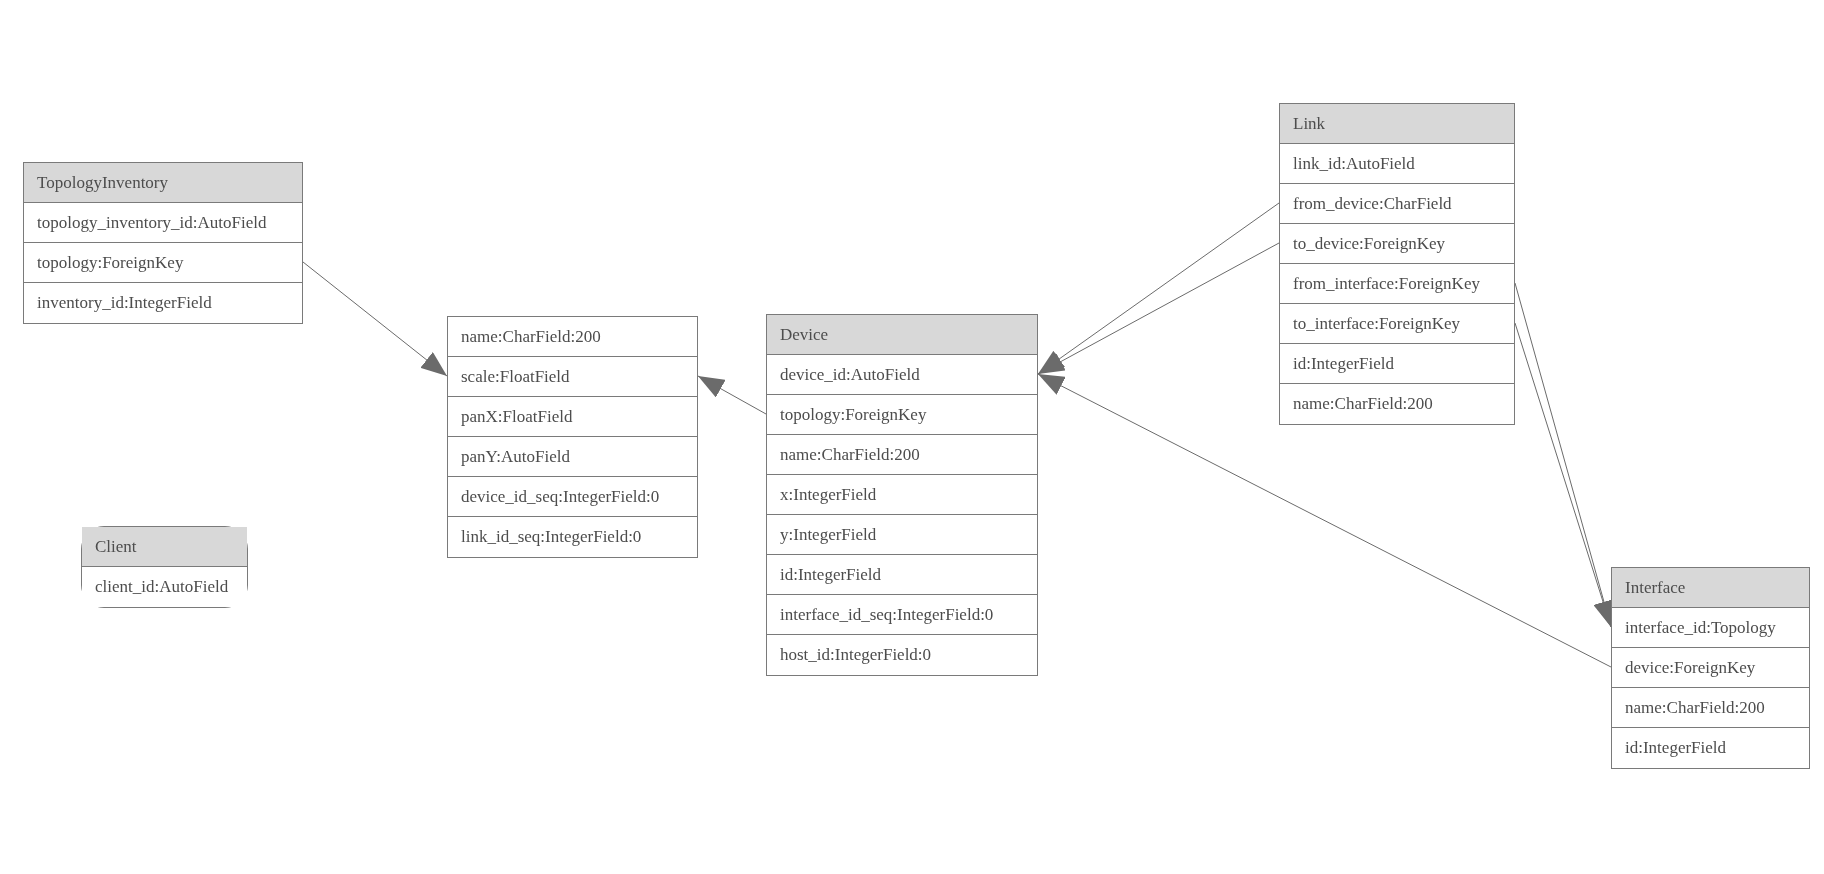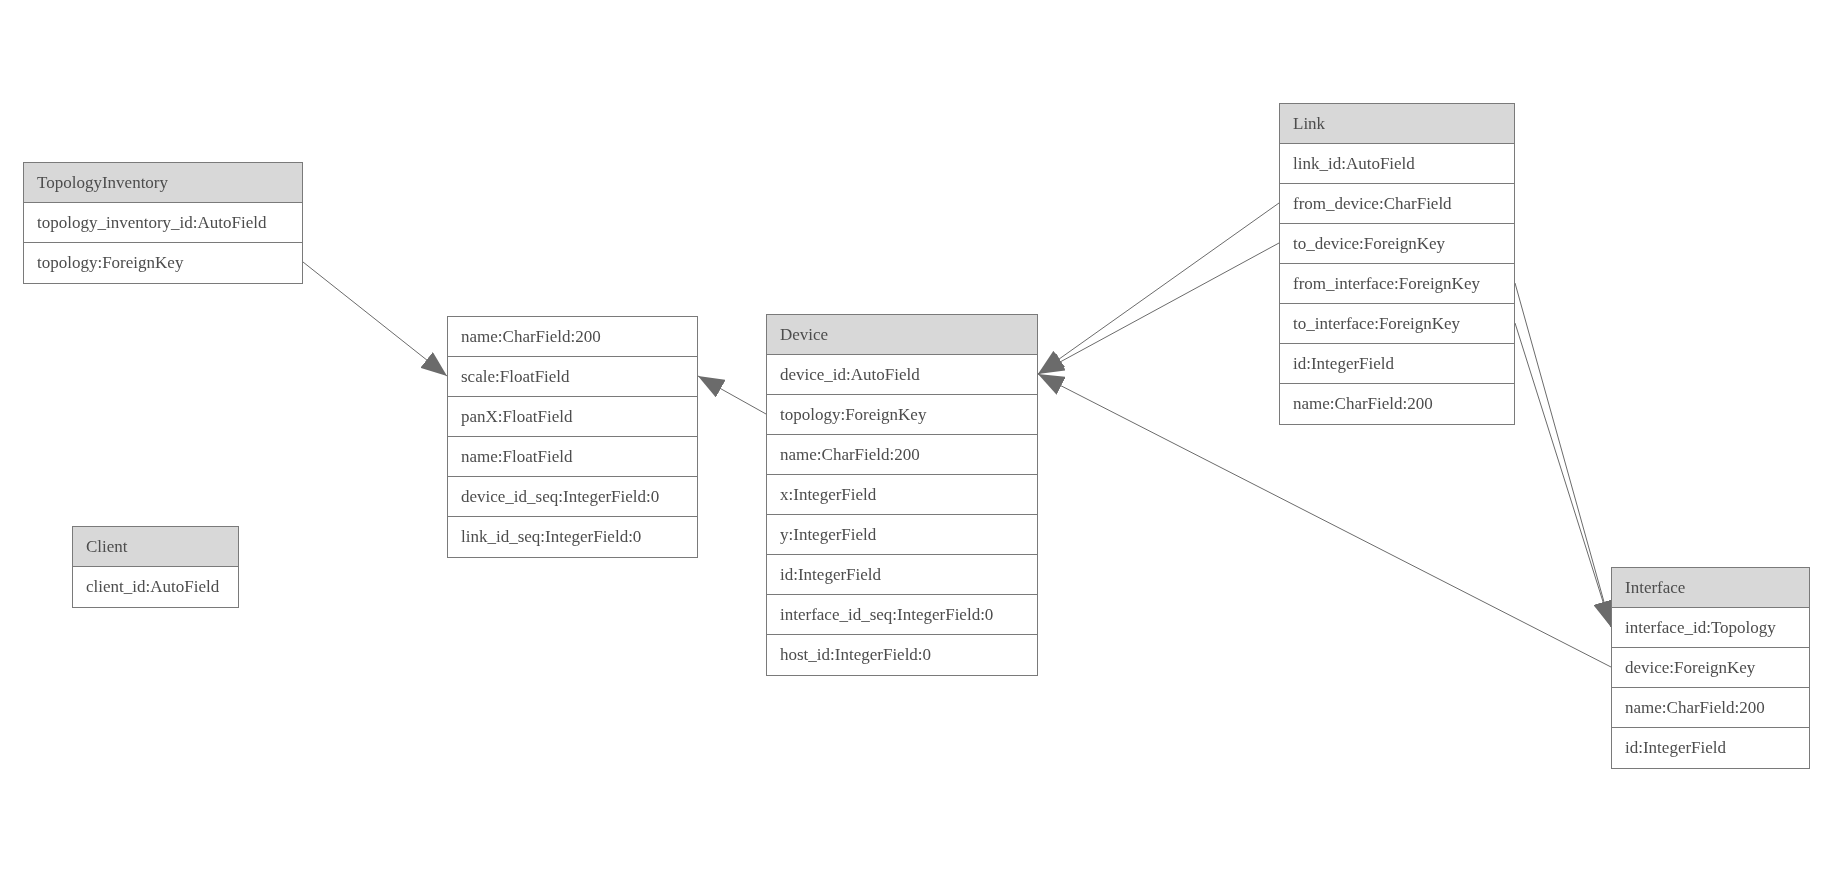--- a/index.html
+++ b/index.html
@@ -80,30 +80,31 @@
         <line x1="1611" y1="667" x2="1038" y2="374" stroke="#6b6b6b" stroke-width="1" marker-end="url(#arrowhead)"></line>
         <line x1="1515" y1="283" x2="1611" y2="627" stroke="#6b6b6b" stroke-width="1" marker-end="url(#arrowhead)"></line>
         <line x1="1515" y1="323" x2="1611" y2="627" stroke="#6b6b6b" stroke-width="1" marker-end="url(#arrowhead)"></line>
       </g>
   </svg>
 
 <div class="entity" style="left: 23px; top: 162px; width: 280px;">
       <div class="entity-header">TopologyInventory</div>
       <div class="entity-row">topology_inventory_id:AutoField</div>
       <div class="entity-row">topology:ForeignKey</div>
+      <div class="entity-row">inventory_id:IntegerField</div>
     </div>
-    <div class="entity" style="left: 72px; top: 526px; width: 167px;">
+    <div class="entity" style="left: 81px; top: 526px; width: 167px; border-radius: 23px;">
       <div class="entity-header">Client</div>
       <div class="entity-row">client_id:AutoField</div>
     </div>
     <div class="entity" style="left: 447px; top: 316px; width: 251px;">
       <div class="entity-row">name:CharField:200</div>
       <div class="entity-row">scale:FloatField</div>
       <div class="entity-row">panX:FloatField</div>
-      <div class="entity-row">name:FloatField</div>
+      <div class="entity-row">panY:AutoField</div>
       <div class="entity-row">device_id_seq:IntegerField:0</div>
       <div class="entity-row">link_id_seq:IntegerField:0</div>
     </div>
     <div class="entity" style="left: 766px; top: 314px; width: 272px;">
       <div class="entity-header">Device</div>
       <div class="entity-row">device_id:AutoField</div>
       <div class="entity-row">topology:ForeignKey</div>
       <div class="entity-row">name:CharField:200</div>
       <div class="entity-row">x:IntegerField</div>
       <div class="entity-row">y:IntegerField</div>

